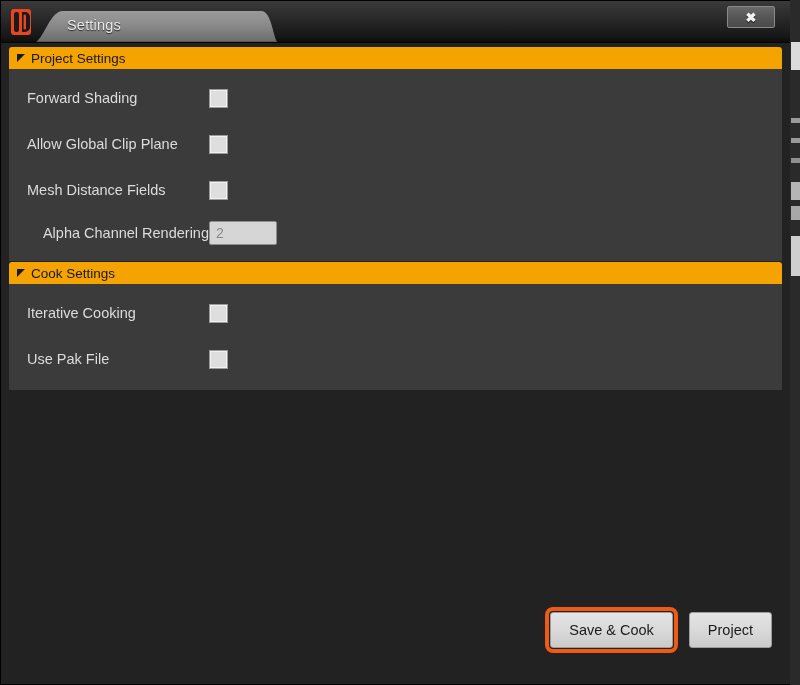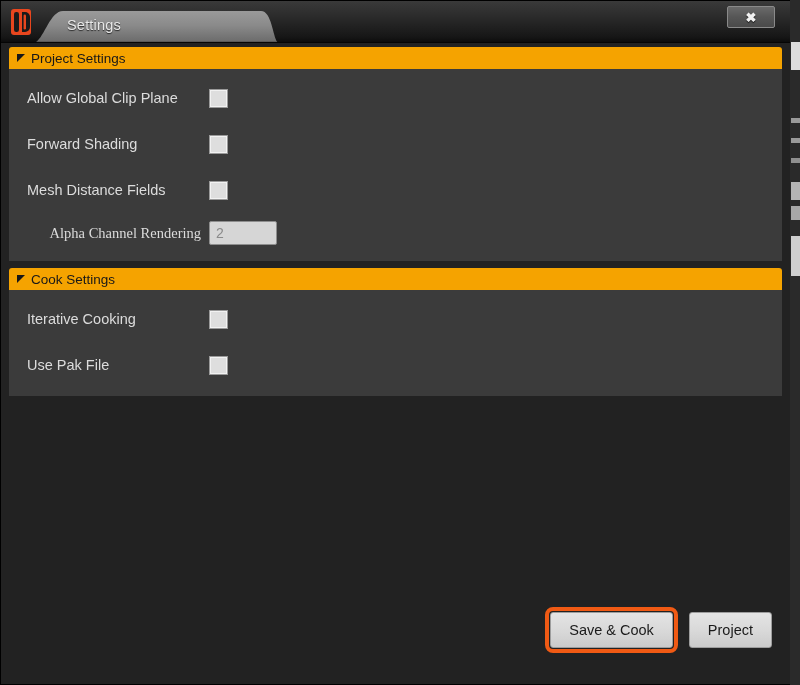--- a/index.html
+++ b/index.html
@@ -106,21 +106,21 @@
   
   #body-area {
     flex: 1 1 auto;
     background: #222222;
     padding: 4px 8px 0 8px;
     overflow: hidden;
   }
 
   
   .group {
-    margin-bottom: 7px;
+    margin-bottom: 1px;
   }
   .group-header {
     height: 22px;
     background: #F5A300;
     border-radius: 3px 3px 0 0;
     display: flex;
     align-items: center;
     padding-left: 8px;
     cursor: pointer;
     user-select: none;
@@ -150,23 +150,21 @@
   }
   .prop-label {
     font-size: 14.5px;
     color: #dcdcdc;
     width: 182px;
     text-align: left;
     white-space: nowrap;
   }
   .prop-label.right {
     text-align: right;
-    padding-right: 8px;
     width: 190px;
-    font-family: Liberation Serif, serif;
   }
 
   
   .cbox {
     width: 19px; height: 19px;
     background: #dedede;
     border: 1px solid #9a9a9a;
     box-shadow: inset 0 0 0 1px #f2f2f2;
     cursor: pointer;
     flex: 0 0 auto;
@@ -262,26 +260,26 @@
   <div id="body-area">
 
     <div class="group">
       <div class="group-header">
         <span class="tri"></span>
         <span class="grp-title">Project Settings</span>
       </div>
       <div class="group-body">
 
         <div class="prop-row">
+          <span class="prop-label">Forward Shading</span>
+          <span class="cbox"></span>
+        </div>
+
+        <div class="prop-row">
           <span class="prop-label">Allow Global Clip Plane</span>
-          <span class="cbox"></span>
-        </div>
-
-        <div class="prop-row">
-          <span class="prop-label">Forward Shading</span>
           <span class="cbox"></span>
         </div>
 
         <div class="prop-row">
           <span class="prop-label">Mesh Distance Fields</span>
           <span class="cbox"></span>
         </div>
 
         <div class="prop-row" style="height:40px;padding-left:10px;">
           <span class="prop-label right">Alpha Channel Rendering</span>

